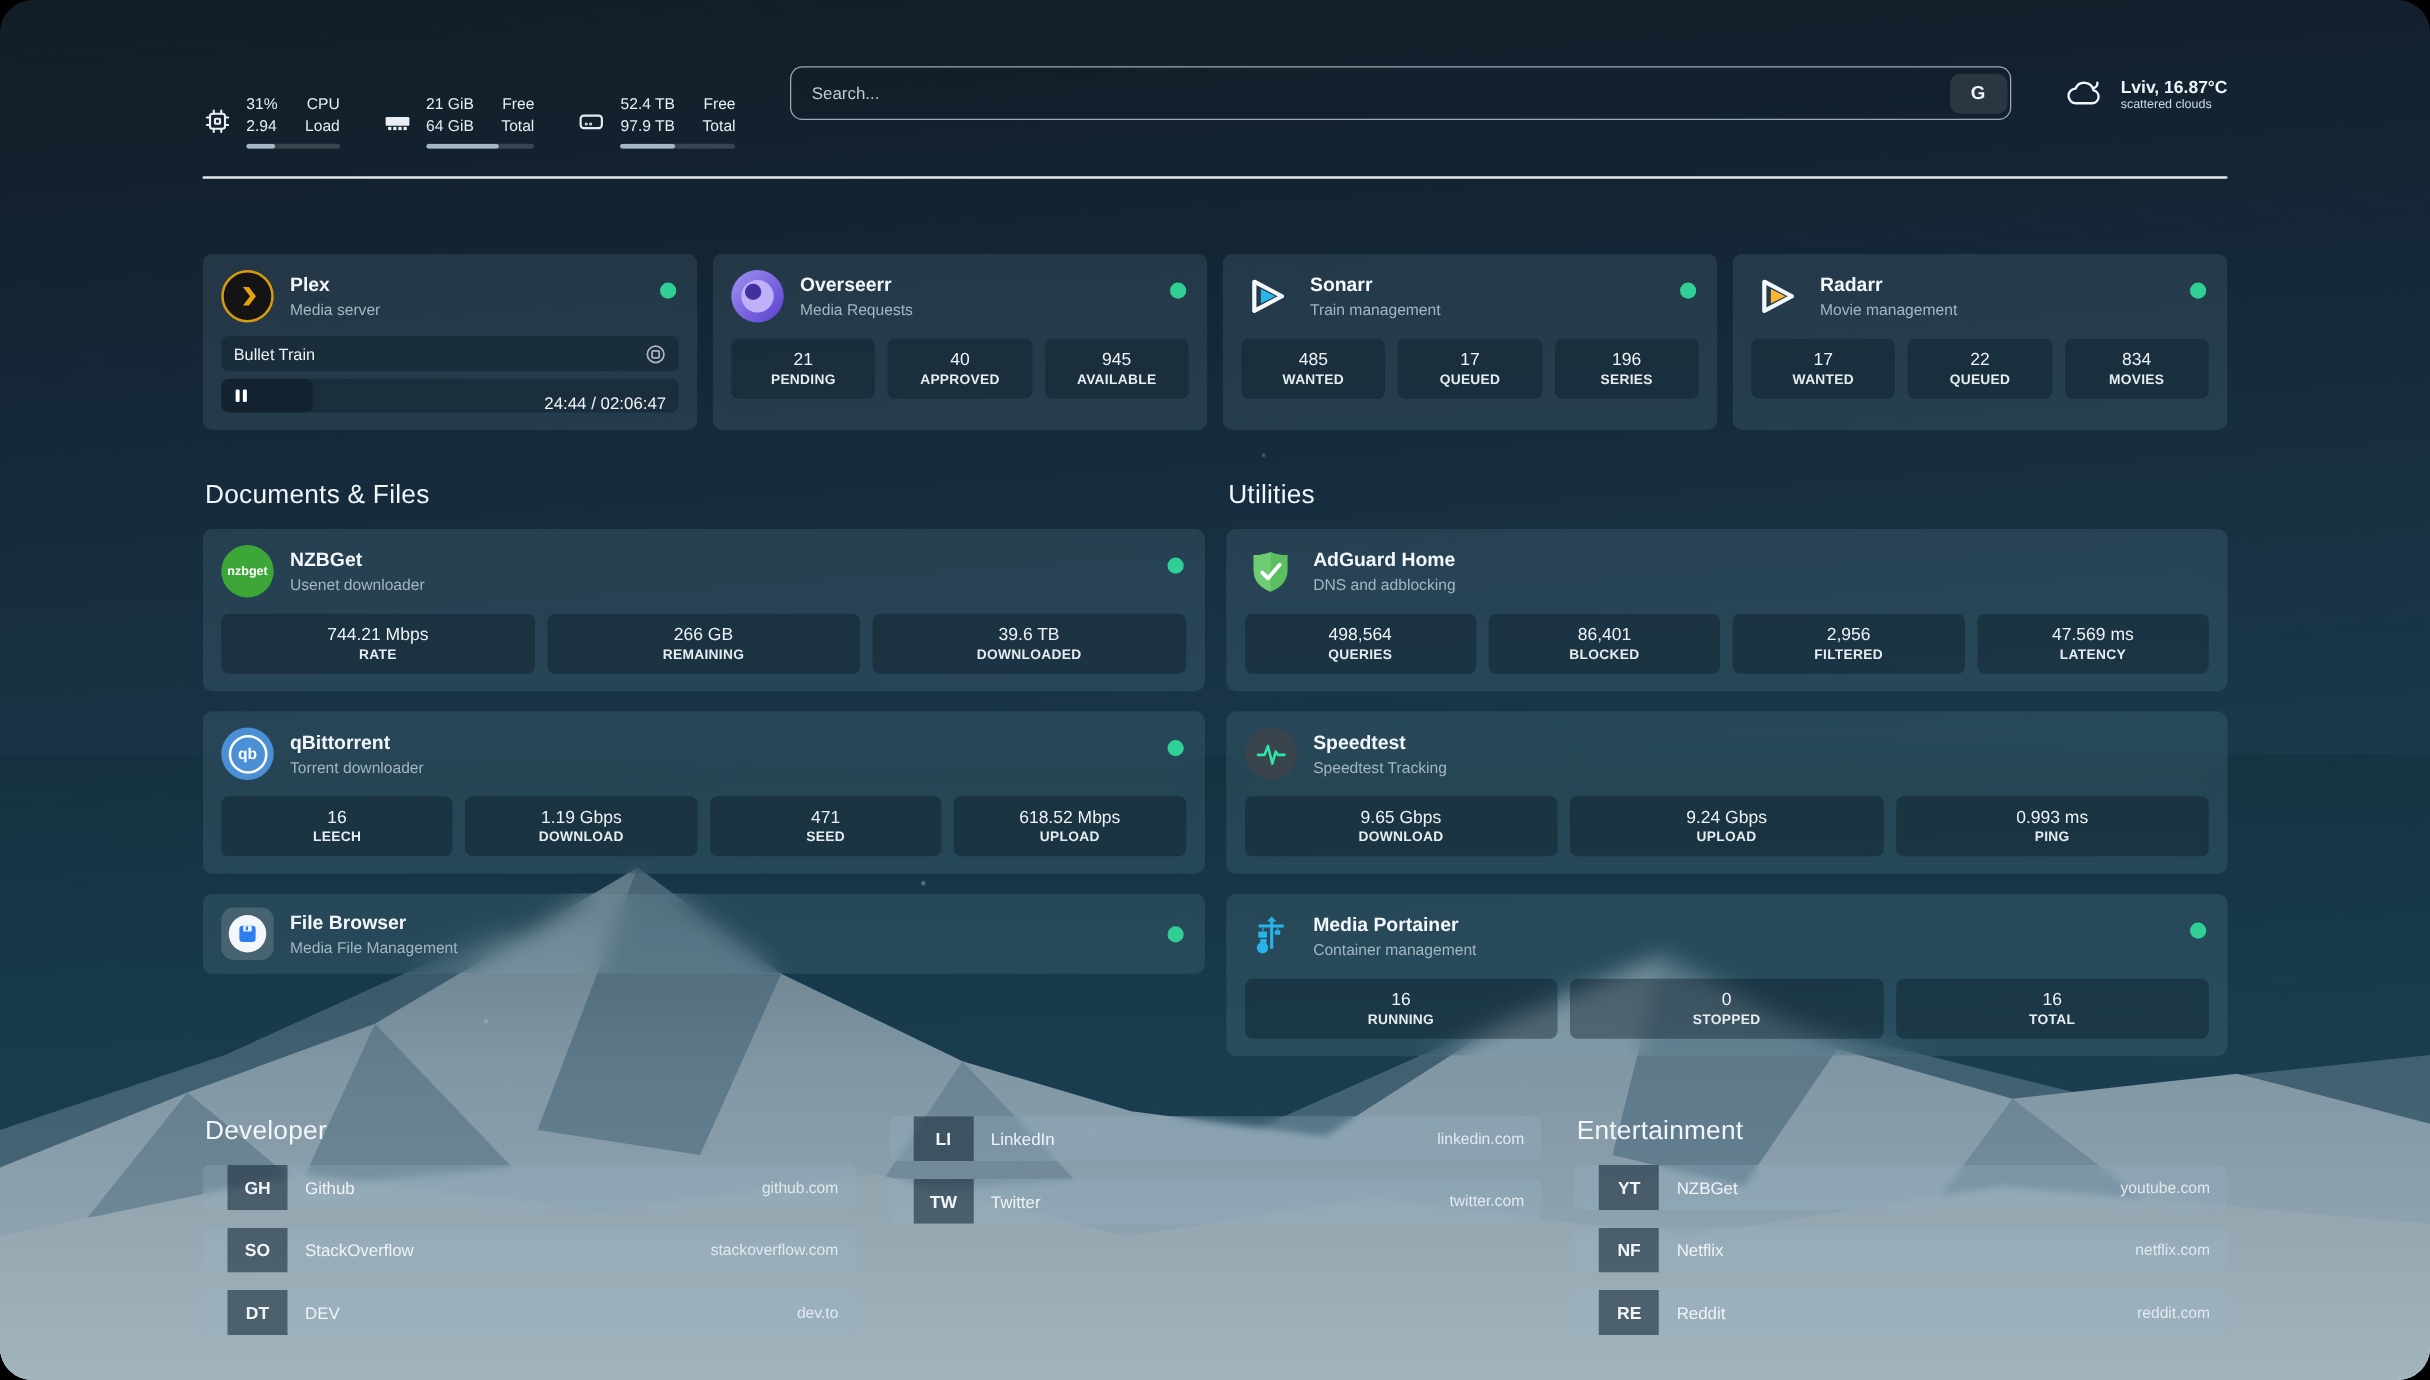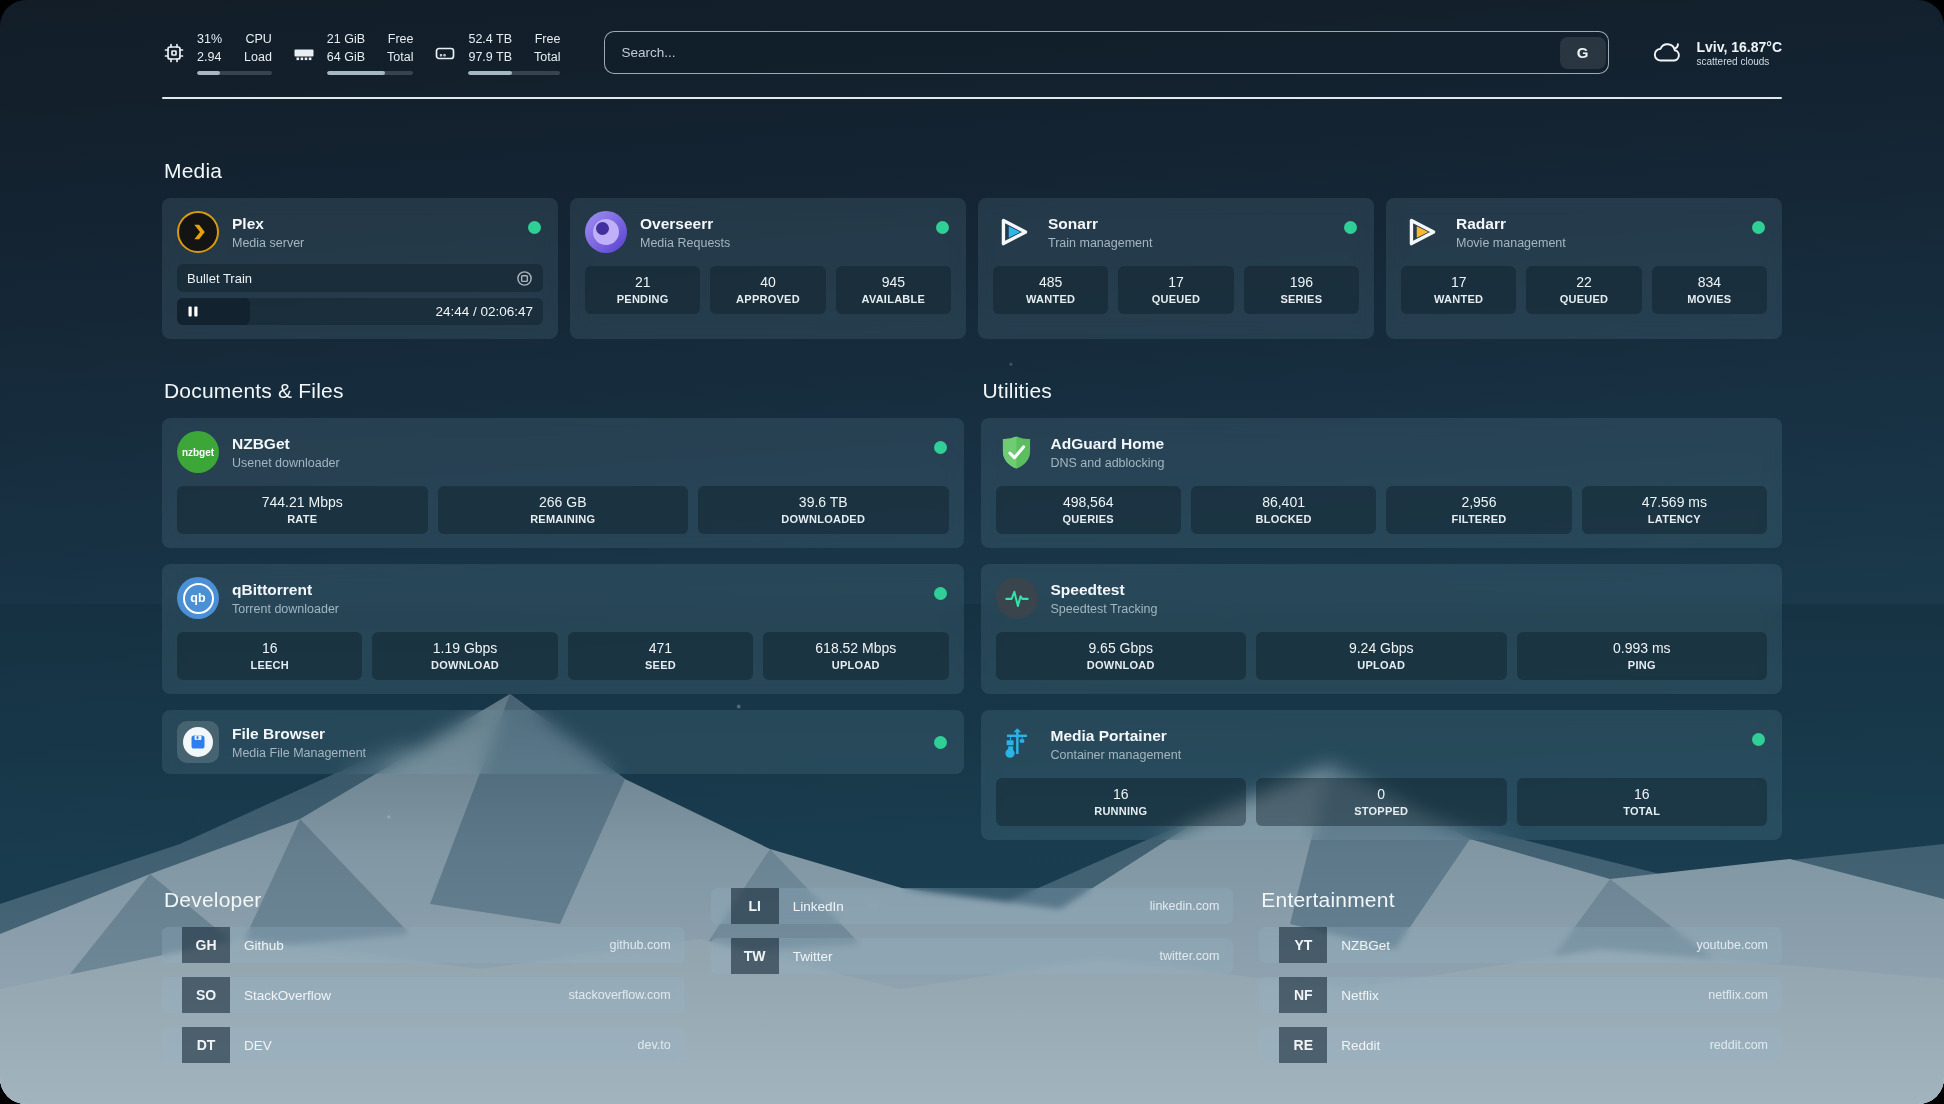--- a/index.html
+++ b/index.html
@@ -21,21 +21,21 @@
       radial-gradient(circle 1.4px at 63% 55%, rgba(255,255,255,.32), transparent 2.4px),
       radial-gradient(circle 1.1px at 74% 27%, rgba(255,255,255,.30), transparent 2.0px),
       radial-gradient(circle 1.5px at 86% 47%, rgba(255,255,255,.34), transparent 2.5px),
       radial-gradient(circle 1.2px at 45% 82%, rgba(255,255,255,.40), transparent 2.2px),
       radial-gradient(circle 1.3px at 20% 74%, rgba(255,255,255,.30), transparent 2.3px);
   }
   .content { position:relative; z-index:2; padding:30px 162px 0; }
 
   
   .topbar { display:flex; align-items:center; }
-  .resources { display:flex; gap:20px; align-items:center; }
+  .resources { display:flex; gap:34px; align-items:center;margin-top:44px; }
   .res { display:flex; gap:11px; align-items:center; }
   .res-icon { width:24px; height:24px; flex:none; display:flex; align-items:center; justify-content:center; }
   .res-rows { display:flex; gap:22px; }
   .res-col { display:flex; flex-direction:column; font-size:12.5px; line-height:1.45; color:#e7edf1; }
   .res-col.right { text-align:right; }
   .res-bar { margin-top:5px; height:4px; border-radius:2px; background:rgba(255,255,255,.16); overflow:hidden; }
   .res-fill { height:100%; border-radius:2px; background:#a6b8c4; }
 
   .searchbox { flex:1; margin:0 42px 0 44px; height:43px; display:flex; align-items:center;
     border:1.5px solid rgba(205,218,228,.75); border-radius:10px; background:rgba(16,31,43,.45); }
@@ -82,21 +82,21 @@
   .logo-qb { border-radius:50%; background:#4b8fd4; }
   .qb-ring { width:31px; height:31px; border-radius:50%; border:2.5px solid #fff; display:flex; align-items:center; justify-content:center; font-size:12.5px; font-weight:700; color:#fff; }
   .logo-fb { border-radius:10px; background:rgba(255,255,255,.15); }
   .fb-circle { width:30px; height:30px; border-radius:50%; background:#f3f7fa; display:flex; align-items:center; justify-content:center; }
   .logo-speedtest { border-radius:50%; background:#39444c; }
 
   
   .player-row { display:flex; align-items:center; justify-content:space-between;
     background:rgba(9,25,35,.40); border-radius:6px; padding:5px 10px; margin-top:11px; height:28px; }
   .player-title { font-size:13px; color:#edf2f5; }
-  .progress-row { position:relative; display:flex; align-items:center; background:rgba(9,25,35,.40);
+  .progress-row { position:relative; display:flex; align-items:flex-end; background:rgba(9,25,35,.40);
     border-radius:6px; margin-top:6px; height:27px; padding:0 10px; overflow:hidden; }
   .progress-fill { position:absolute; left:0; top:0; bottom:0; background:#13222f; border-radius:6px;
     display:flex; align-items:center; padding-left:11px; }
   .player-time { margin-left:auto; font-size:13.5px; color:#f1f5f8; position:relative; z-index:1; }
 
   
   .grid-bookmarks { display:grid; grid-template-columns:1fr 1fr 1fr; gap:26px; margin-top:48px; }
   .bm-list { display:flex; flex-direction:column; gap:14px; }
   .bm-row { display:flex; align-items:center; height:36px; border-radius:6px; overflow:hidden;
     background:rgba(150,180,200,.26); backdrop-filter:blur(3px); cursor:pointer;padding-left:20px; }
@@ -228,21 +228,20 @@
         <div>
           <div class="weather-main">Lviv, 16.87°C</div>
           <div class="weather-sub">scattered clouds</div>
         </div>
       </div>
     </div>
 
     <div class="divider"></div>
 
     <div class="media-section">
-      <h2 class="section-title">Media</h2>
       <div class="grid-media">
 
         <div class="card">
           <div class="card-head">
             <div class="logo logo-plex">
               <svg viewBox="0 0 24 24" width="22" height="22">
                   <polygon points="8,4 13.2,4 19.4,12 13.2,20 8,20 14.2,12" fill="#e5a00d"></polygon>
                 </svg>
             </div>
             <div>

